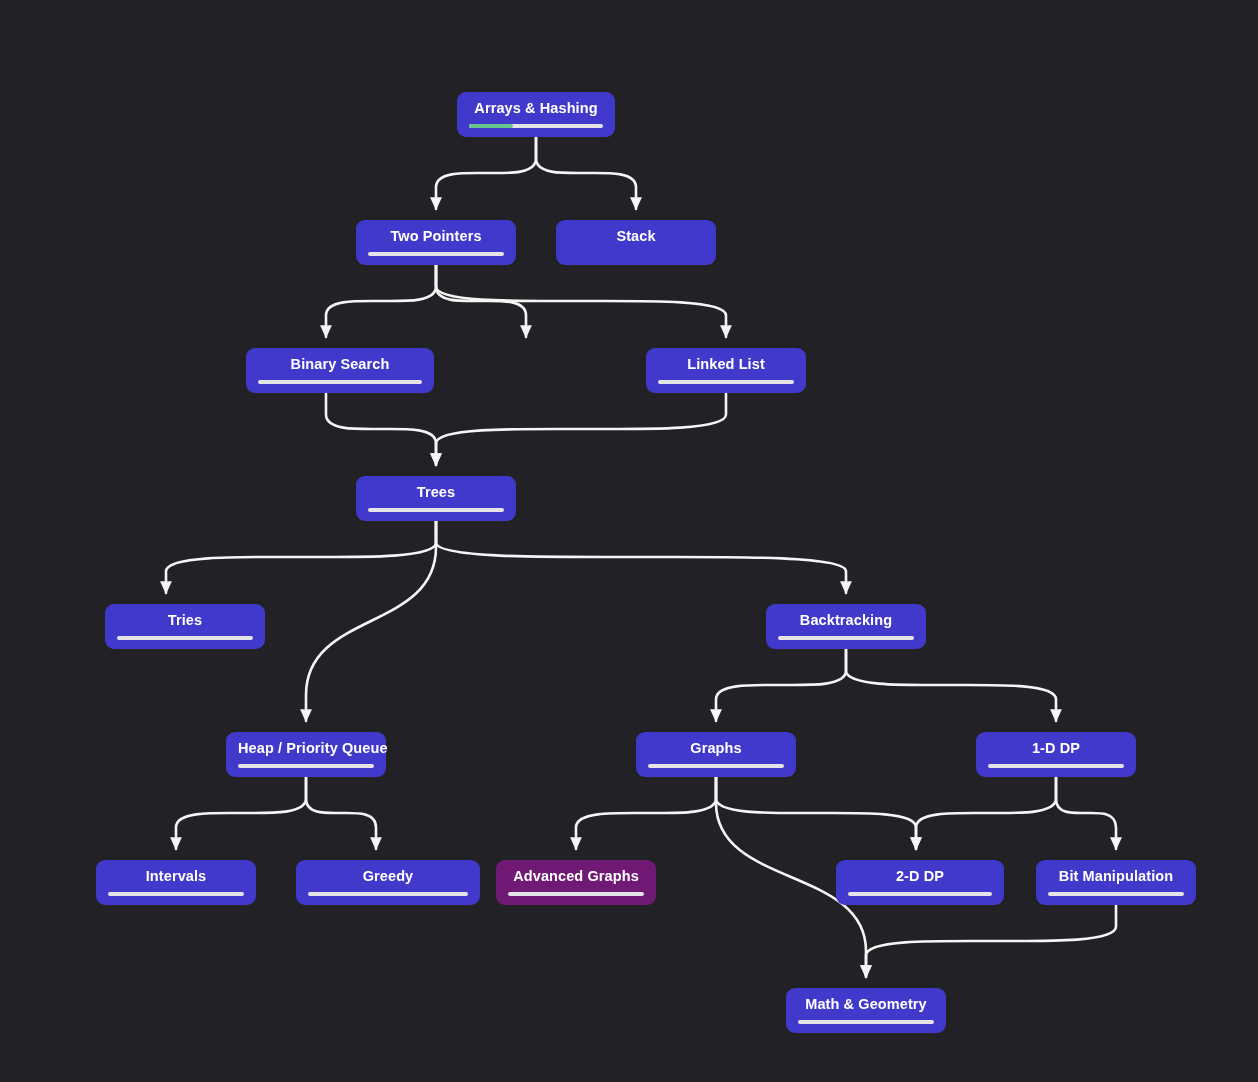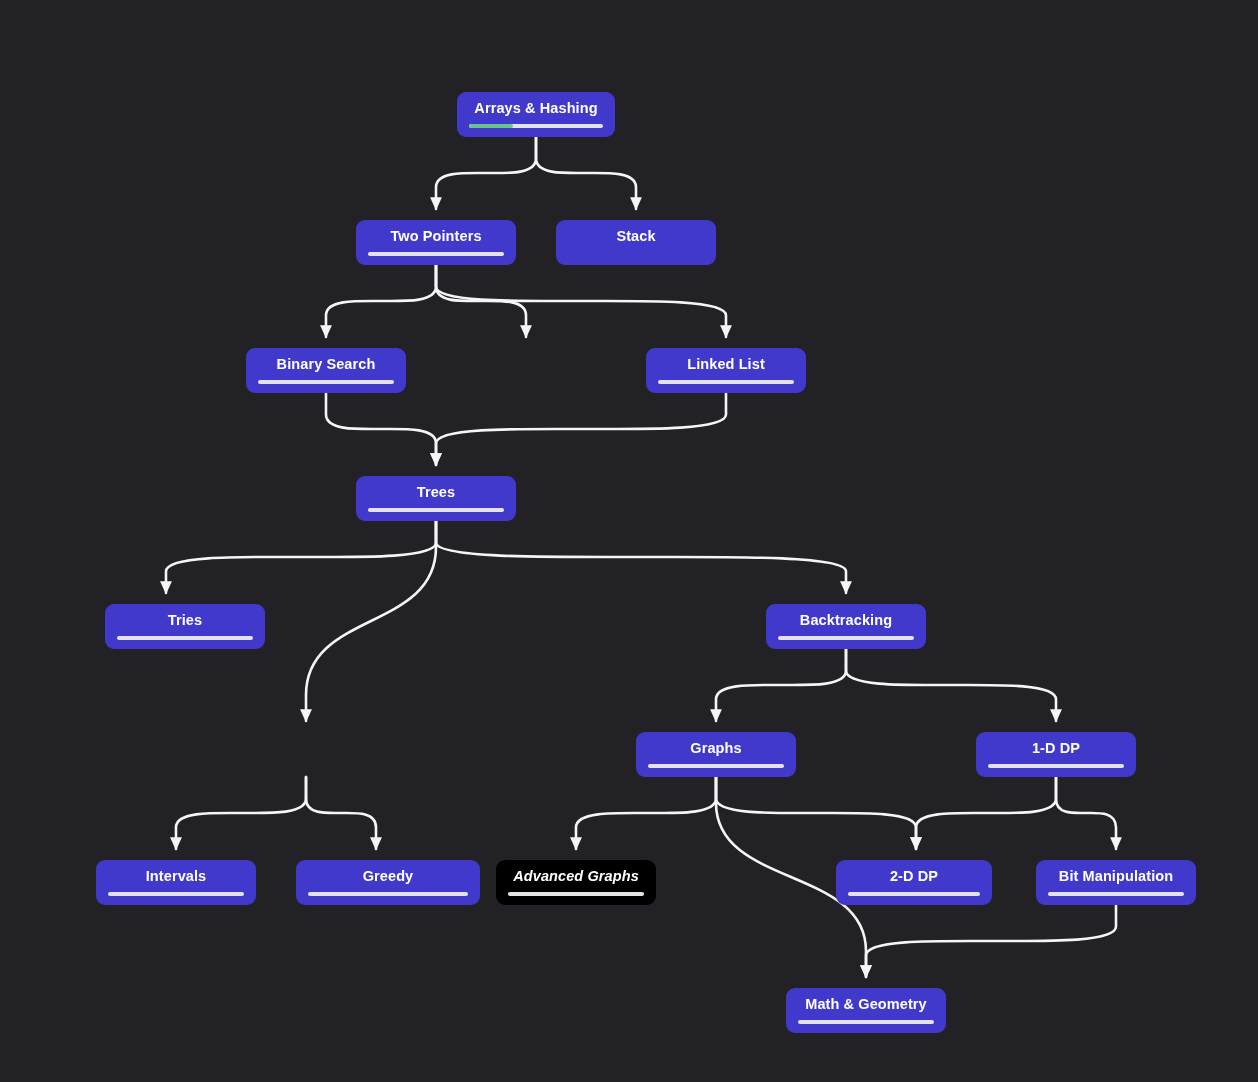--- a/index.html
+++ b/index.html
@@ -118,21 +118,21 @@
         <div class="progress-track" style="background: rgb(227, 227, 232);">
           <div class="progress-fill" style="background: rgb(104, 196, 142); width: 0%;"></div>
         </div>
       </div>
       <div class="node" style="left: 556px; top: 220px; width: 160px; height: 45px; background: rgb(64, 57, 203); gap: 6px;">
         <div class="node-label" style="color: rgb(255, 255, 255);">Stack</div>
         <div class="progress-track" style="background: rgb(227, 227, 232);">
           <div class="progress-fill" style="background: rgb(104, 196, 142); width: 0%;"></div>
         </div>
       </div>
-      <div class="node" style="left: 246px; top: 348px; width: 160px; height: 45px; background: rgb(64, 57, 203);">
+      <div class="node" style="left: 246px; top: 348px; width: 188px; height: 45px; background: rgb(64, 57, 203);">
         <div class="node-label" style="color: rgb(255, 255, 255);">Binary Search</div>
         <div class="progress-track" style="background: rgb(227, 227, 232);">
           <div class="progress-fill" style="background: rgb(104, 196, 142); width: 0%;"></div>
         </div>
       </div>
       <div class="node" style="left: 646px; top: 348px; width: 160px; height: 45px; background: rgb(64, 57, 203);">
         <div class="node-label" style="color: rgb(255, 255, 255);">Linked List</div>
         <div class="progress-track" style="background: rgb(227, 227, 232);">
           <div class="progress-fill" style="background: rgb(104, 196, 142); width: 0%;"></div>
         </div>
@@ -148,20 +148,26 @@
         <div class="progress-track" style="background: rgb(227, 227, 232);">
           <div class="progress-fill" style="background: rgb(104, 196, 142); width: 0%;"></div>
         </div>
       </div>
       <div class="node" style="left: 766px; top: 604px; width: 160px; height: 45px; background: rgb(64, 57, 203);">
         <div class="node-label" style="color: rgb(255, 255, 255);">Backtracking</div>
         <div class="progress-track" style="background: rgb(227, 227, 232);">
           <div class="progress-fill" style="background: rgb(104, 196, 142); width: 0%;"></div>
         </div>
       </div>
+      <div class="node" style="left: 226px; top: 732px; width: 160px; height: 45px; background: rgb(64, 57, 203);">
+        <div class="node-label" style="color: rgb(255, 255, 255);">Heap / Priority Queue</div>
+        <div class="progress-track" style="background: rgb(227, 227, 232);">
+          <div class="progress-fill" style="background: rgb(104, 196, 142); width: 0%;"></div>
+        </div>
+      </div>
       <div class="node" style="left: 636px; top: 732px; width: 160px; height: 45px; background: rgb(64, 57, 203);">
         <div class="node-label" style="color: rgb(255, 255, 255);">Graphs</div>
         <div class="progress-track" style="background: rgb(227, 227, 232);">
           <div class="progress-fill" style="background: rgb(104, 196, 142); width: 0%;"></div>
         </div>
       </div>
       <div class="node" style="left: 976px; top: 732px; width: 160px; height: 45px; background: rgb(64, 57, 203);">
         <div class="node-label" style="color: rgb(255, 255, 255);">1-D DP</div>
         <div class="progress-track" style="background: rgb(227, 227, 232);">
           <div class="progress-fill" style="background: rgb(104, 196, 142); width: 0%;"></div>
@@ -172,27 +178,27 @@
         <div class="progress-track" style="background: rgb(227, 227, 232);">
           <div class="progress-fill" style="background: rgb(104, 196, 142); width: 0%;"></div>
         </div>
       </div>
       <div class="node" style="left: 296px; top: 860px; width: 184px; height: 45px; background: rgb(64, 57, 203);">
         <div class="node-label" style="color: rgb(255, 255, 255);">Greedy</div>
         <div class="progress-track" style="background: rgb(227, 227, 232);">
           <div class="progress-fill" style="background: rgb(104, 196, 142); width: 0%;"></div>
         </div>
       </div>
-      <div class="node" style="left: 496px; top: 860px; width: 160px; height: 45px; background: #000000; font-style: italic;">
+      <div class="node" style="left: 496px; top: 860px; width: 160px; height: 45px; background: #701a75;">
         <div class="node-label" style="color: rgb(255, 255, 255);">Advanced Graphs</div>
         <div class="progress-track" style="background: rgb(227, 227, 232);">
           <div class="progress-fill" style="background: rgb(104, 196, 142); width: 0%;"></div>
         </div>
       </div>
-      <div class="node" style="left: 836px; top: 860px; width: 156px; height: 45px; background: rgb(64, 57, 203);">
+      <div class="node" style="left: 836px; top: 860px; width: 168px; height: 45px; background: rgb(64, 57, 203);">
         <div class="node-label" style="color: rgb(255, 255, 255);">2-D DP</div>
         <div class="progress-track" style="background: rgb(227, 227, 232);">
           <div class="progress-fill" style="background: rgb(104, 196, 142); width: 0%;"></div>
         </div>
       </div>
       <div class="node" style="left: 1036px; top: 860px; width: 160px; height: 45px; background: rgb(64, 57, 203);">
         <div class="node-label" style="color: rgb(255, 255, 255);">Bit Manipulation</div>
         <div class="progress-track" style="background: rgb(227, 227, 232);">
           <div class="progress-fill" style="background: rgb(104, 196, 142); width: 0%;"></div>
         </div>

